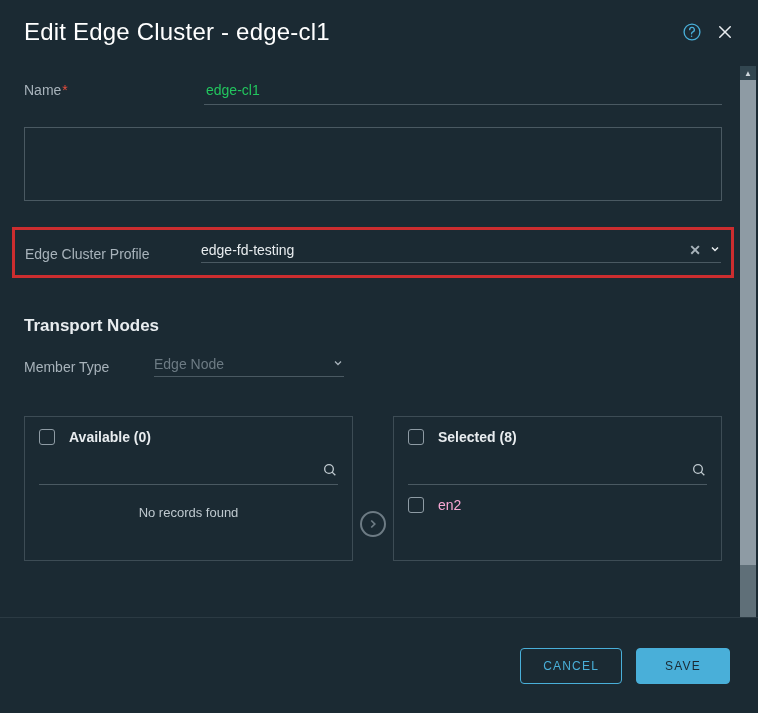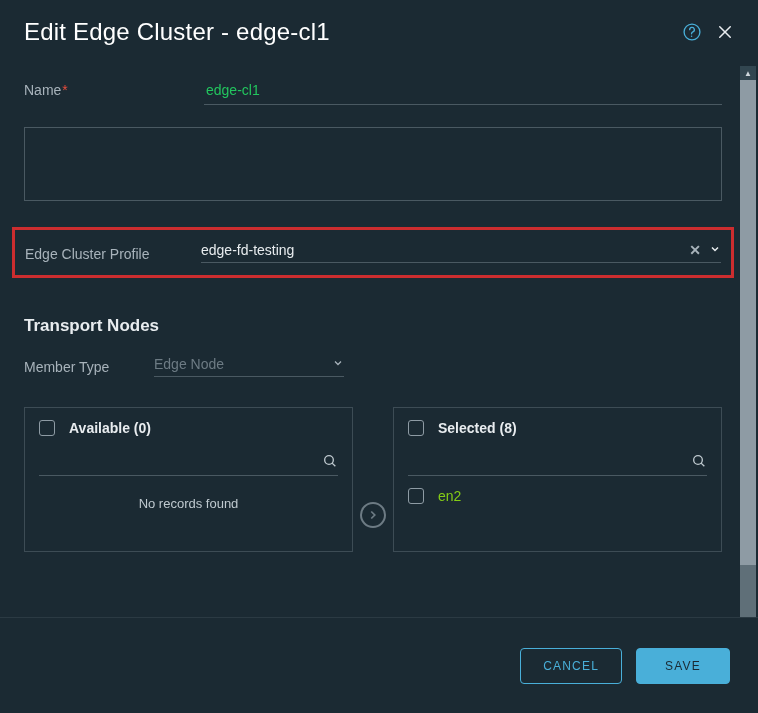--- a/index.html
+++ b/index.html
@@ -146,21 +146,21 @@
   }
   .section-heading {
     font-size: 17px;
     font-weight: 600;
     color: #e8ecef;
     margin-bottom: 20px;
   }
   .member-row {
     display: flex;
     align-items: center;
-    margin-bottom: 30px;
+    margin-bottom: 39px;
   }
   .member-label {
     width: 130px;
     color: #a8b3bb;
     font-size: 14px;
   }
   .member-select {
     width: 190px;
     border-bottom: 1px solid #4a5962;
     padding-bottom: 4px;
@@ -213,21 +213,21 @@
     font-size: 13px;
     color:#bfc9cf;
     text-align:center;
   }
   .panel-body.left { display:flex; align-items:flex-start; justify-content:center; padding-top: 14px;}
   .list-row {
     display:flex;
     align-items:center;
     padding: 6px 14px;
     font-size: 14px;
-    color:#84cc16;
+    color:#f9a8d4;
     text-align:left;
   }
   .transfer-mid {
     width: 40px;
     display:flex;
     align-items:center;
     justify-content:center;
   }
   .transfer-btn {
     width: 26px; height: 26px;

